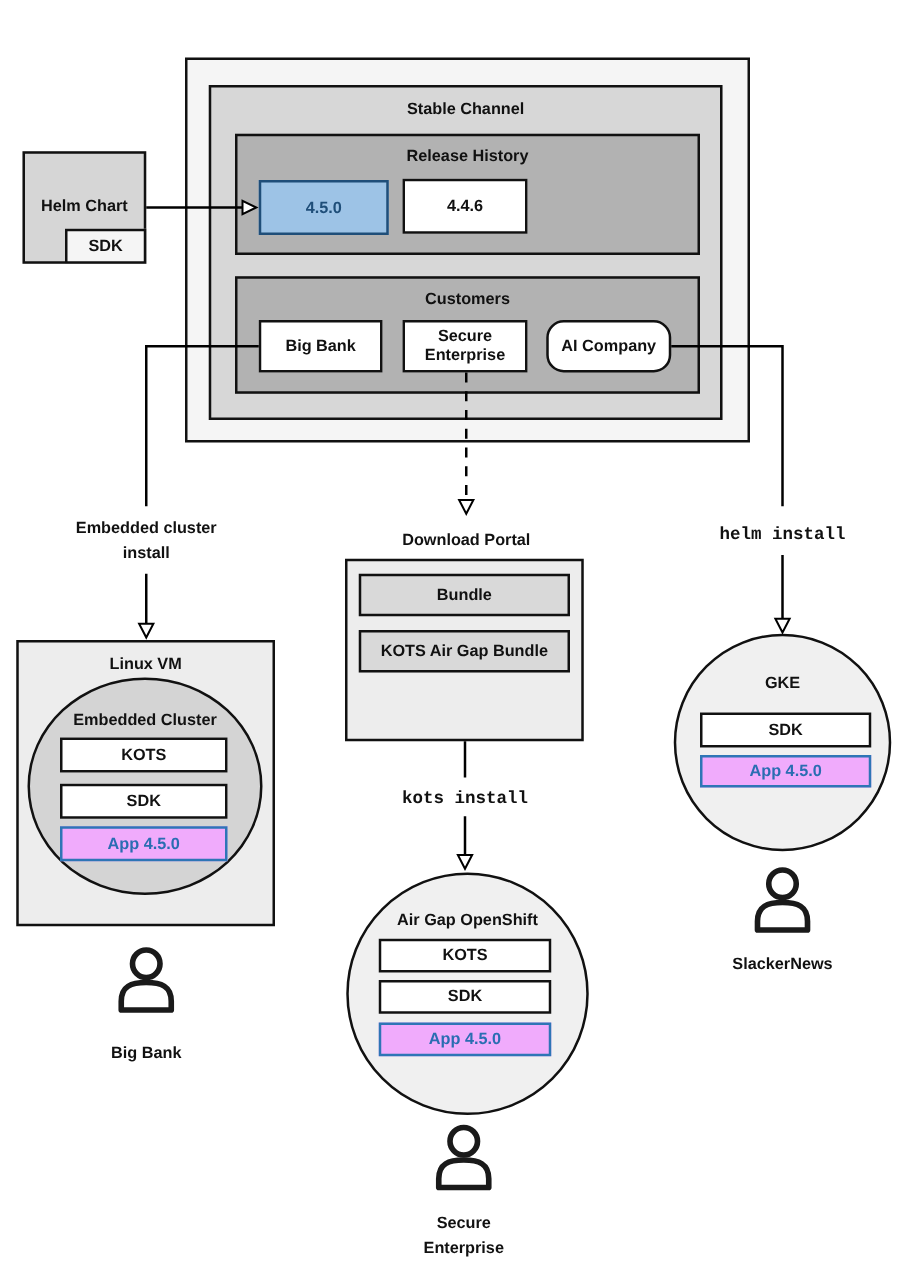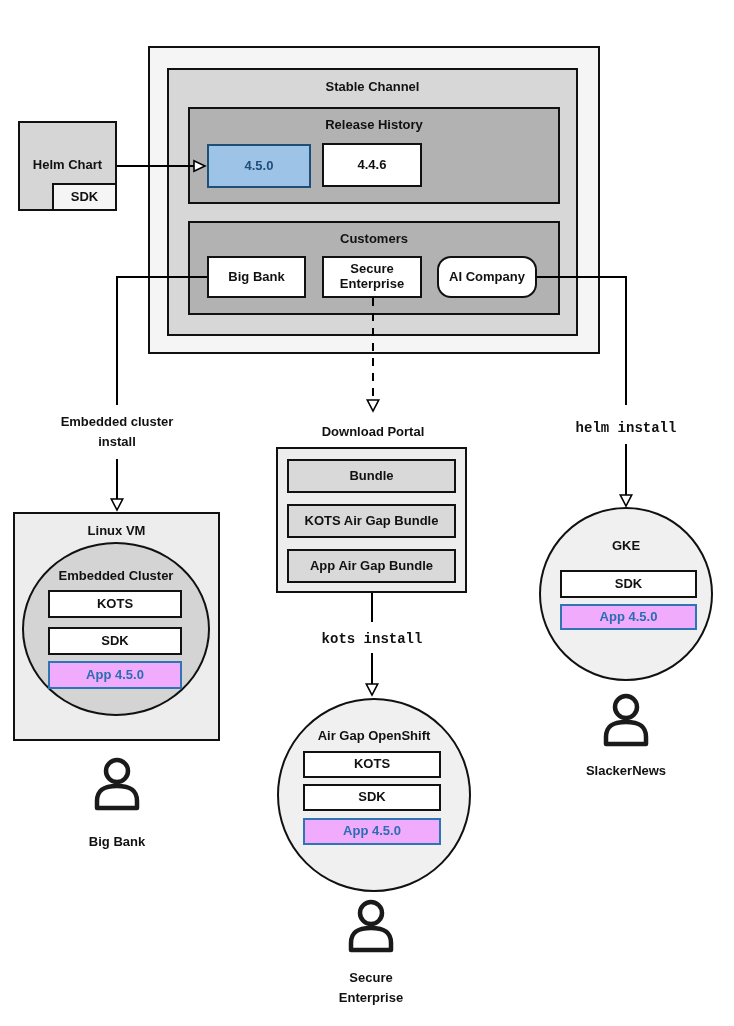--- a/index.html
+++ b/index.html
@@ -61,21 +61,20 @@
 
   <div class="lbl" style="left:37px;top:412px;width:160px;line-height:1.5;">Embedded cluster
 install</div>
   <div class="lbl mono" style="left:546px;top:419px;width:160px;">helm install</div>
   <div class="lbl mono" style="left:292px;top:630px;width:160px;">kots install</div>
 
   <div class="lbl" style="left:293px;top:424px;width:160px;">Download Portal</div>
   <div class="box fill-portal" style="left:276px;top:447px;width:191px;height:146px;"></div>
   <div class="cell fill-item" style="left:287px;top:459px;width:169px;height:34px;">Bundle</div>
   <div class="cell fill-item" style="left:287px;top:504px;width:169px;height:34px;">KOTS Air Gap Bundle</div>
-  <div class="cell fill-item" style="left:287px;top:549px;width:169px;height:34px;">App Air Gap Bundle</div>
 
   <div class="box fill-portal" style="left:13px;top:512px;width:207px;height:229px;"></div>
   <div class="lbl" style="left:13px;top:523px;width:207px;">Linux VM</div>
   <div class="box circle fill-vm-circle" style="left:22px;top:542px;width:188px;height:174px;"></div>
   <div class="lbl" style="left:22px;top:568px;width:188px;">Embedded Cluster</div>
   <div class="cell" style="left:48px;top:590px;width:134px;height:28px;">KOTS</div>
   <div class="cell" style="left:48px;top:627px;width:134px;height:28px;">SDK</div>
   <div class="cell blue-app" style="left:48px;top:661px;width:134px;height:28px;">App 4.5.0</div>
 
   <div class="box circle fill-circle" style="left:277px;top:698px;width:194px;height:194px;"></div>

